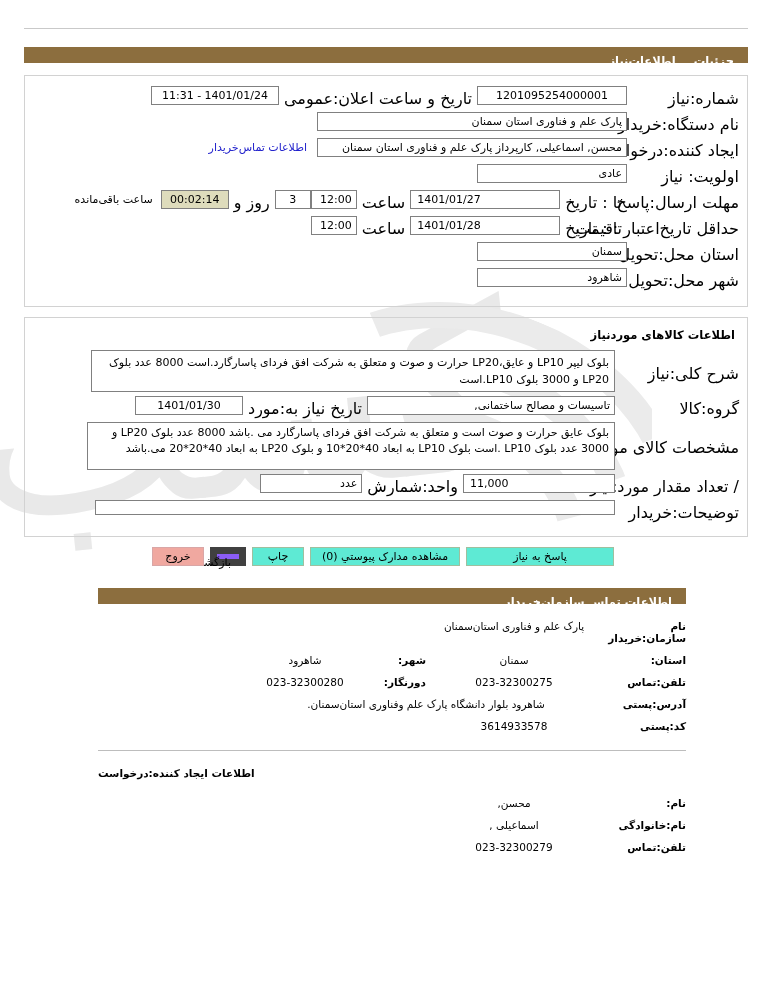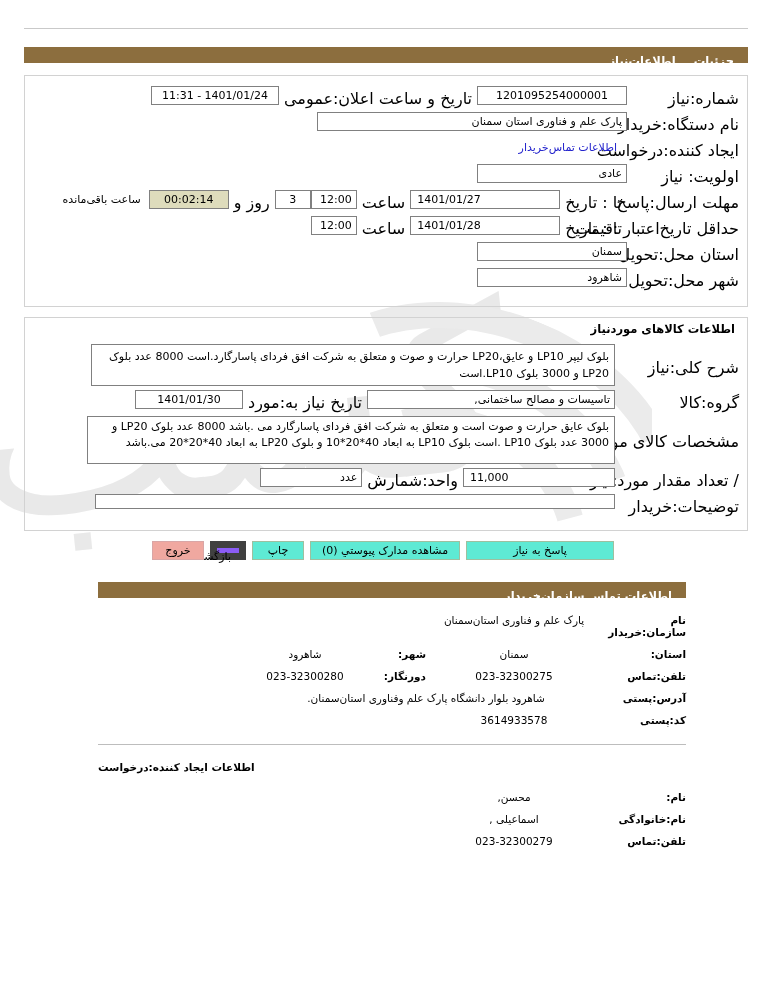--- a/index.html
+++ b/index.html
@@ -78,21 +78,21 @@
   .bar-tabs .tab { display: inline-block; margin-left: 14px; }
   .bar-contact { margin: 22px 86px 0 98px; }
 
   
   .panel {
     border: 1px solid #d2d2d2;
     margin: 12px 24px 0 24px;
     padding: 10px 8px 12px 8px;
     background: transparent;
   }
-  .panel-goods { margin-top: 10px; padding: 2px 8px 10px 8px; }
+  .panel-goods { margin-top: 10px; padding: 8px 8px 10px 8px; }
   .section-title {
     font-weight: bold;
     font-size: 11.5px;
     text-align: right;
     padding: 2px 4px 8px 0;
   }
 
   
   .row {
     display: flex;
@@ -126,21 +126,21 @@
   .box.num { font-family: "DejaVu Sans", sans-serif; }
   .box-need   { width: 150px; text-align: center; }
   .box-date   { width: 128px; margin-left: 24px; }
   .box-maker  { width: 310px; text-align: right; }
   .box-prio   { width: 150px; text-align: right; }
   .box-daten  { width: 150px; text-align: left; padding-left: 6px; }
   .box-time   { width: 46px;  text-align: left; padding-left: 21px; }
   .box-prov   { width: 150px; text-align: right; }
   .box-city   { width: 150px; text-align: right; }
   .box-days   { width: 36px;  text-align: center; }
-  .box-timer  { width: 80px;  text-align: center; background: #dedcbc; }
+  .box-timer  { width: 68px;  text-align: center; background: #dedcbc; }
   .box-group  { width: 248px; text-align: right; }
   .box-gdate  { width: 108px; text-align: center; }
   .box-qty    { width: 152px; text-align: left; padding-left: 6px; }
   .box-unit   { width: 102px; text-align: right; }
   .box-notes  { width: 520px; height: 15px; }
   .box-desc {
     width: 524px;
     height: 42px;
     line-height: 17px;
     padding: 3px 5px;
@@ -244,20 +244,21 @@
       <div class="box box-date num">1401/01/24 - 11:31</div>
     </div>
 
     <div class="row">
       <div class="lbl lbl-w1">نام دستگاه:خریدار</div>
       <div class="box box-maker">پارک علم و فناوری استان سمنان</div>
     </div>
 
     <div class="row">
       <div class="lbl lbl-w1">ایجاد کننده:درخواست</div>
+      <div class="box box-maker">محسن, اسماعیلی, کارپرداز پارک علم و فناوری استان سمنان</div>
       <a class="link">اطلاعات تماس‌خریدار</a>
     </div>
 
     <div class="row">
       <div class="lbl lbl-w1">اولویت: نیاز</div>
       <div class="box box-prio">عادی</div>
     </div>
 
     <div class="row">
       <div class="lbl lbl-w1">مهلت ارسال:پاسخ</div>

